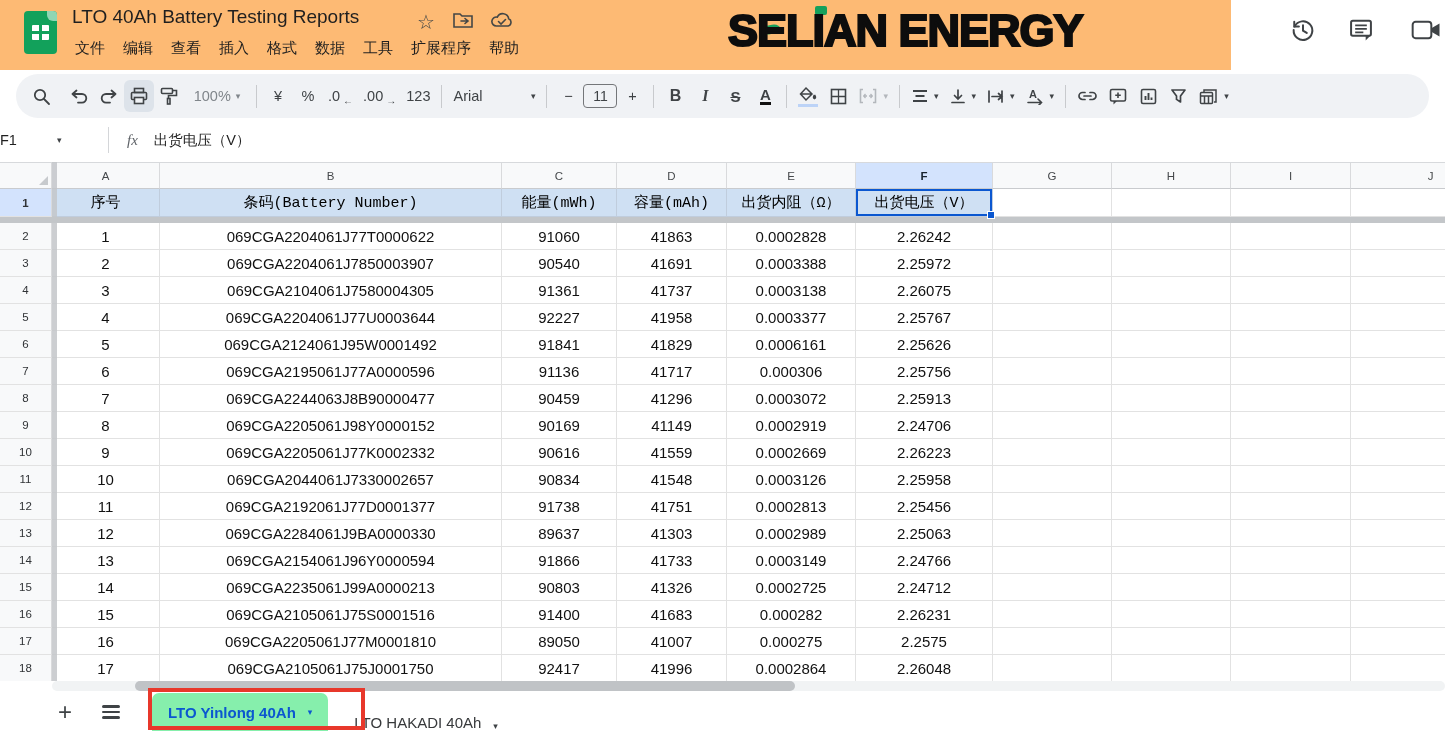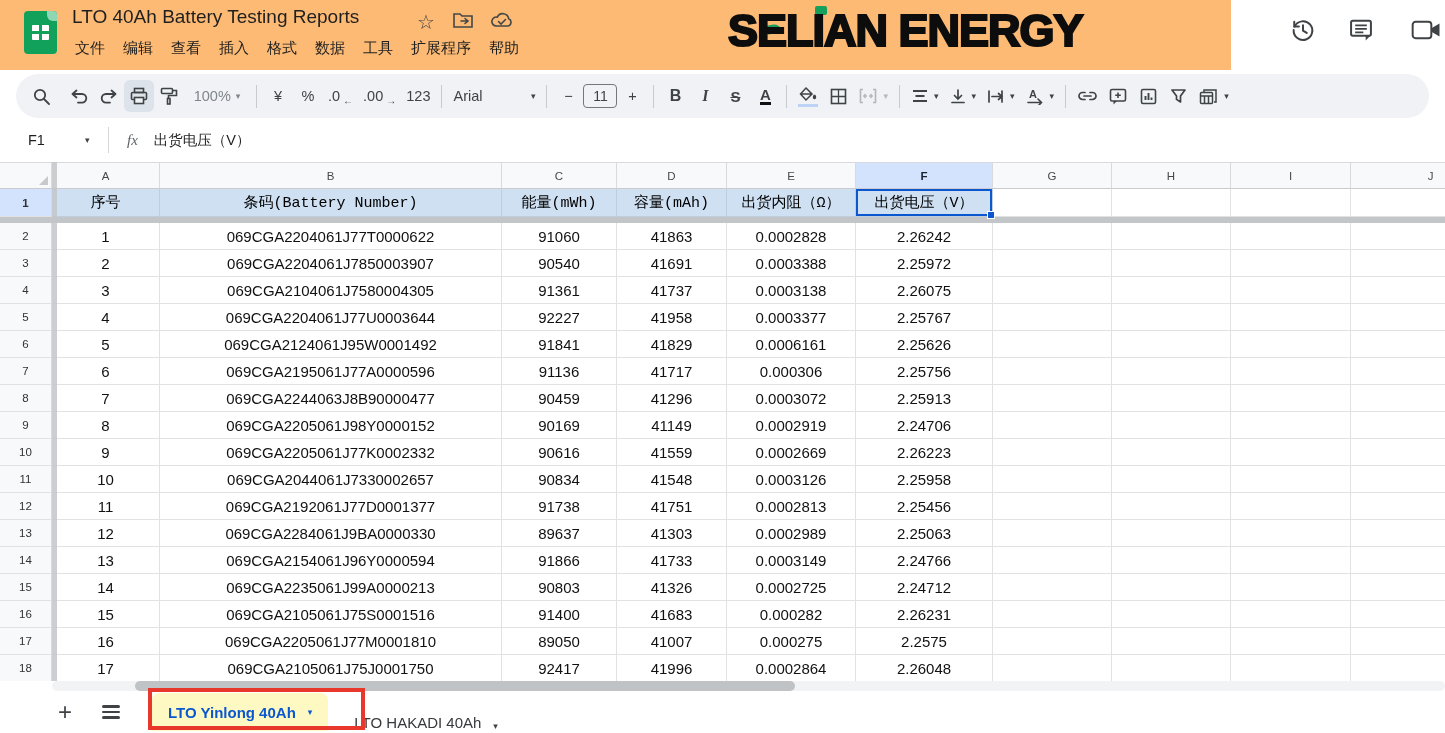--- a/index.html
+++ b/index.html
@@ -50,21 +50,21 @@
     display:flex; align-items:center; justify-content:center; font-size:14px; }
   .bial { font-size:16px; font-weight:bold; width:18px; }
   .strike { text-decoration:line-through; font-weight:bold; font-size:15px; }
   .a-color { font-weight:bold; font-size:15px; border-bottom:3px solid #111; line-height:15px; }
   .fill-under { border-bottom:3px solid #bcd3f7; }
   .sub-ar { font-size:10px; margin-top:8px; }
 
   
   #fbar { position:absolute; left:0; top:118px; width:1445px; height:44px; background:#fff;
     display:flex; align-items:center; }
-  #namebox { width:108px; padding-left:28px; font-size:14.5px; display:flex; align-items:center; gap:38px; }
+  #namebox { width:108px; font-size:14.5px; display:flex; align-items:center; gap:38px; }
   #fbar .vsep { width:1px; height:26px; background:#d4d6d9; }
   #fx { font-family:"Liberation Serif",serif; font-style:italic; color:#5f6368; font-size:15px;
     margin:0 16px 0 18px; }
   #fvalue { font-size:14.5px; color:#1f1f1f; }
 
   
   #grid { position:absolute; left:0; top:162px; width:1445px; height:519px; overflow:hidden;
     display:grid; border-top:1px solid #d7d9dc;
     grid-template-columns:52px 108px 342px 115px 110px 129px 137px 119px 119px 120px 160px;
     grid-template-rows:26px 28px 6px repeat(17,27px); }
@@ -92,21 +92,21 @@
   #hscroll .thumb { position:absolute; left:83px; top:0; width:660px; height:10px;
     background:#c0c3c6; border-radius:5px; }
 
   
   #tabbar { position:absolute; left:0; top:691px; width:1445px; height:42px; background:#fff;
     display:flex; align-items:center; }
   #add-sheet { margin-left:58px; font-size:24px; color:#3f4346; background:none; border:none;
     line-height:20px; font-family:inherit; }
   #all-sheets { margin-left:30px; background:none; border:none; display:flex; flex-direction:column; gap:3px; }
   #all-sheets i { display:block; width:18px; height:2.5px; background:#3f4346; border-radius:2px; }
-  #tab-active { margin-left:32px; height:38px; background:#fef9c3; border:none; border-radius:7px 7px 0 0;
+  #tab-active { margin-left:32px; height:38px; background:#86efac; border:none; border-radius:7px 7px 0 0;
     display:flex; align-items:center; gap:10px; padding:0 16px; font-size:15px; font-weight:bold;
     color:#0b57d0; font-family:inherit; }
   #tab-active .car { color:#0b57d0; }
   #tab-inactive { margin-left:14px; height:38px; background:none; border:none; display:flex;
     align-items:flex-end; gap:10px; padding:0 12px; font-size:15px; color:#37393b; font-family:inherit; }
   #red-box { position:absolute; left:148px; top:688px; width:217px; height:42px;
     border:4px solid #e8382b; z-index:10; pointer-events:none; }
 </style>
 </head>
 <body>

